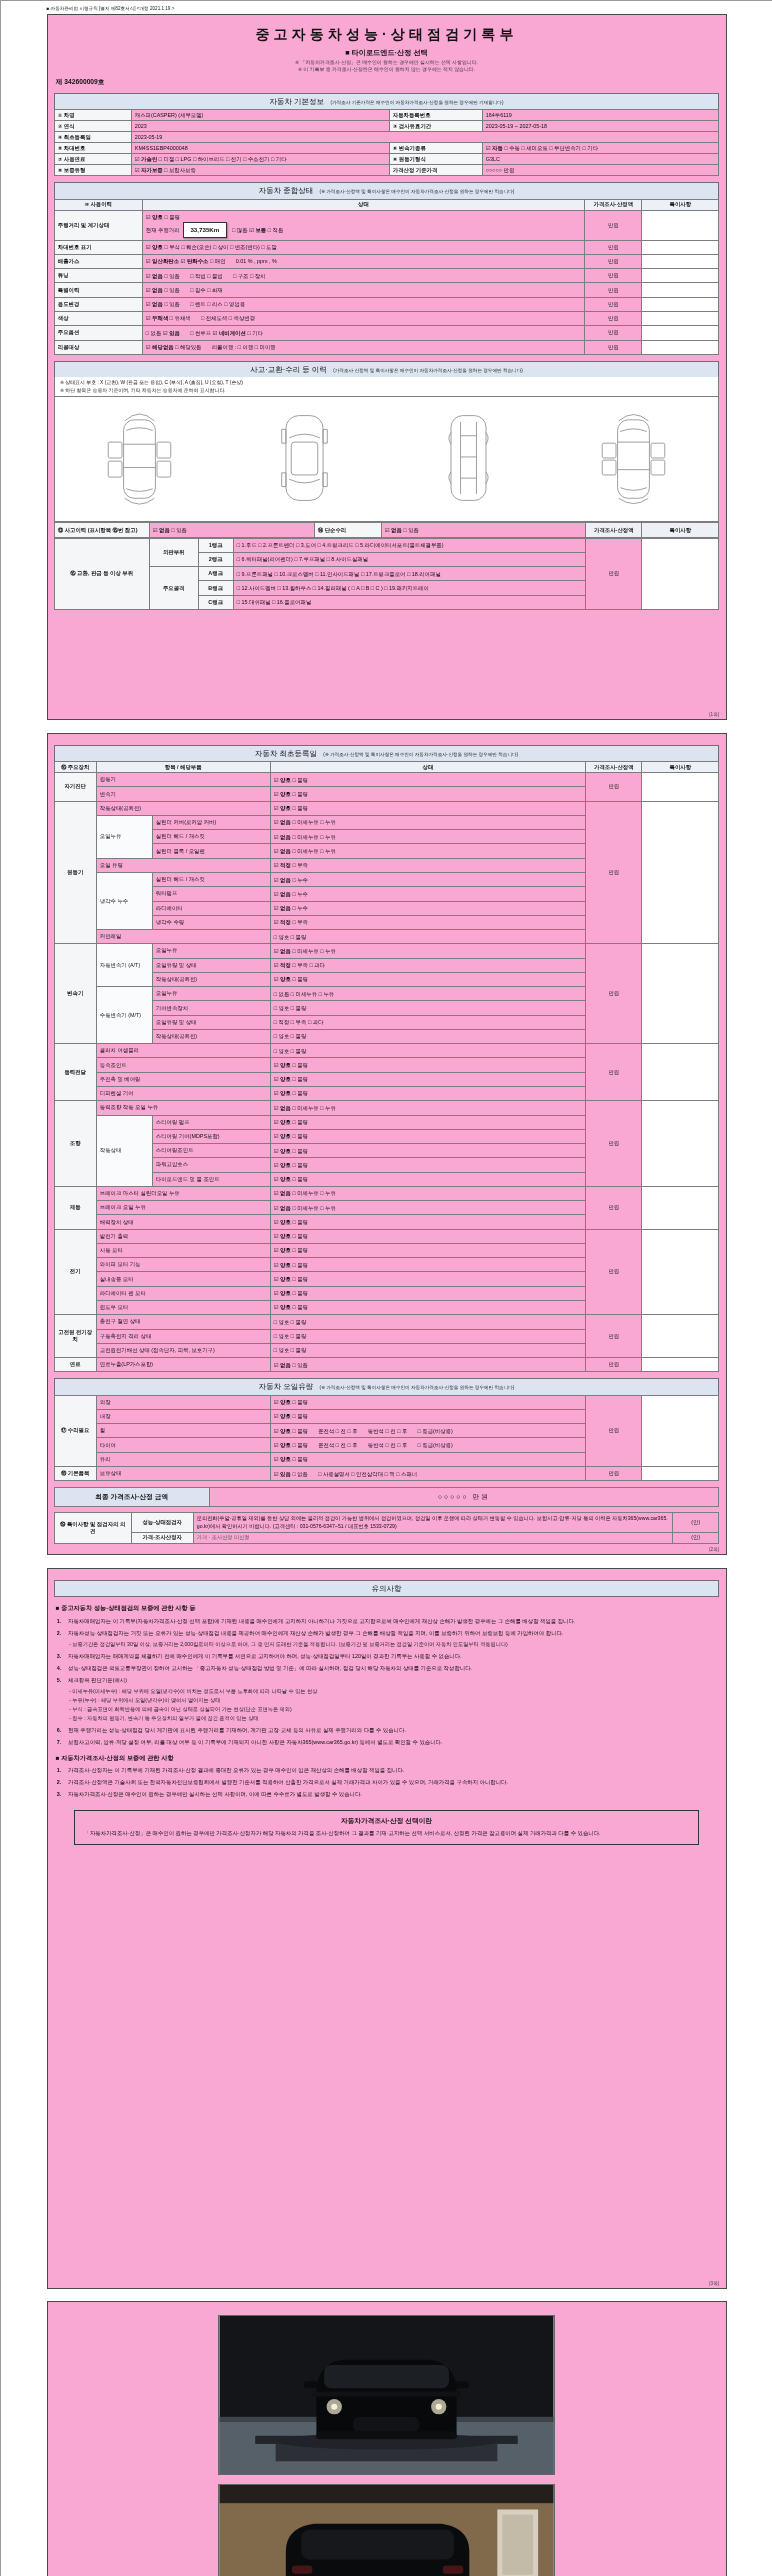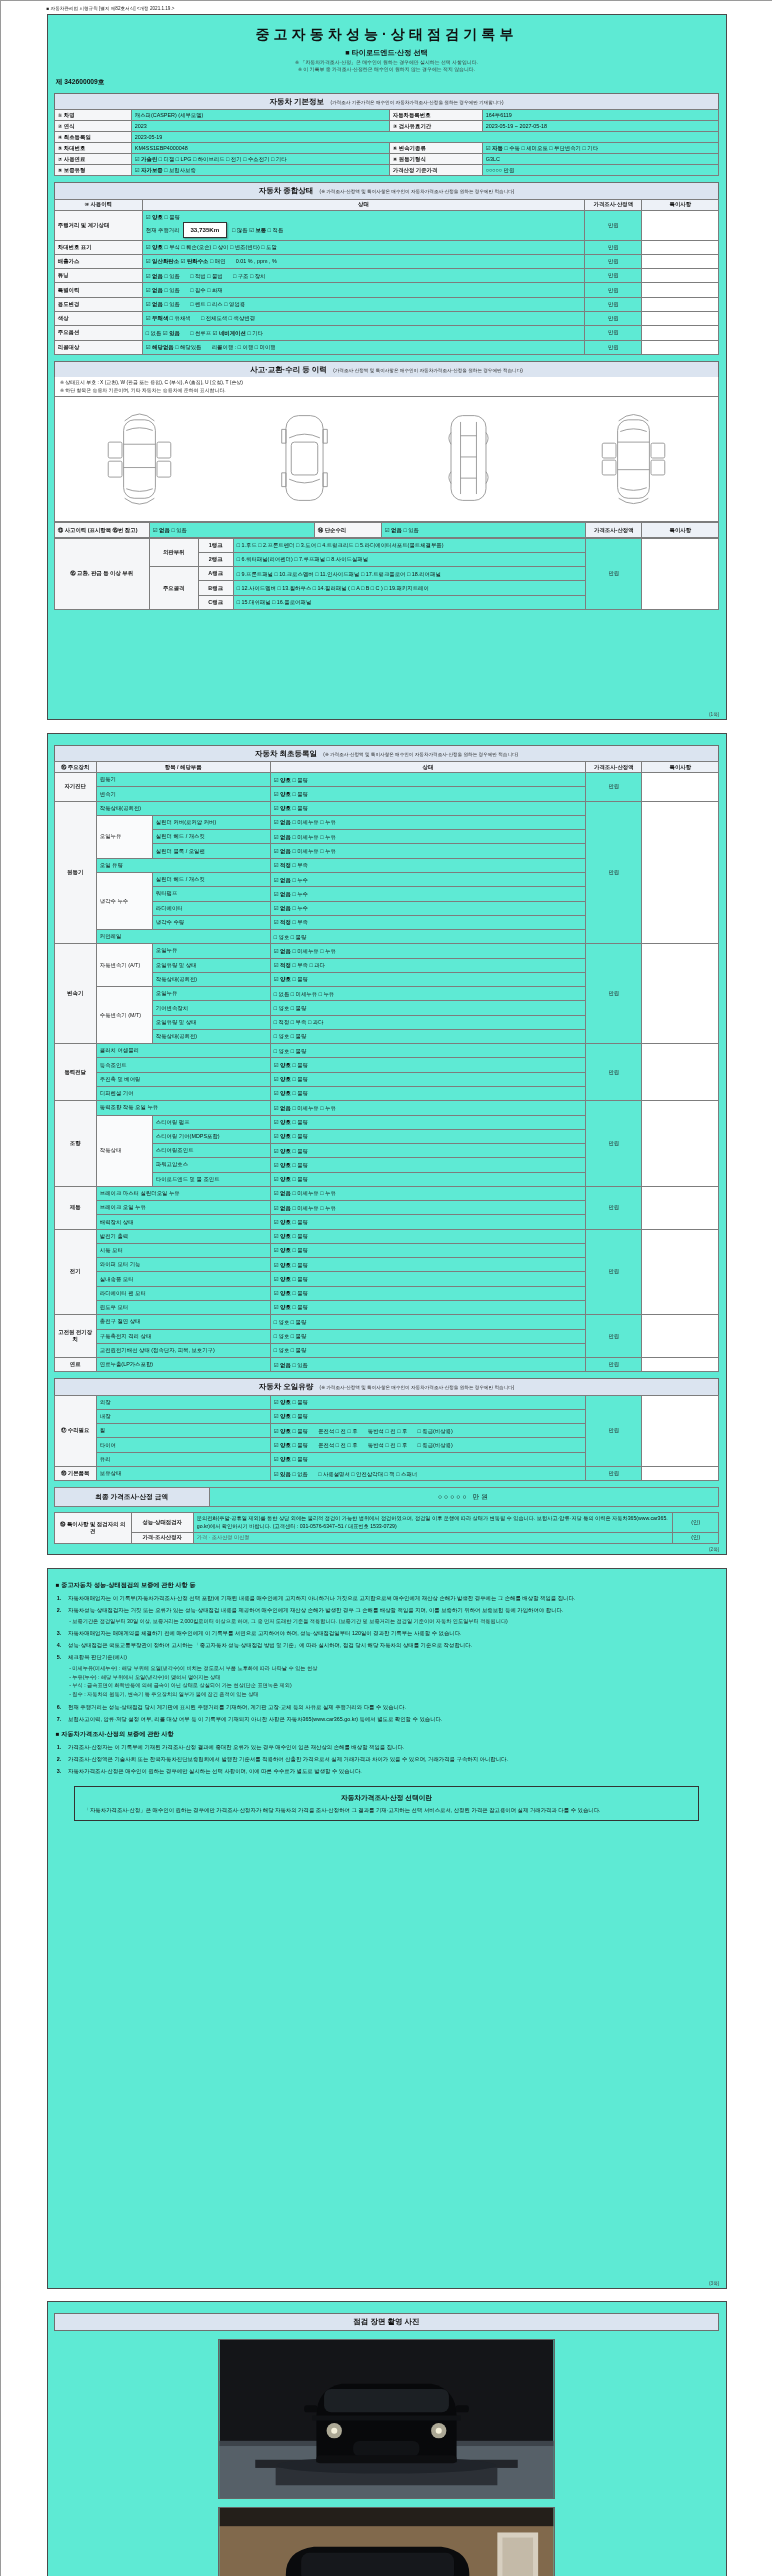--- a/index.html
+++ b/index.html
@@ -1,27 +1,27 @@
 <!DOCTYPE html>
 <html lang="ko" style="font-size:8.2px"><head>
 <meta charset="utf-8">
 <style>
   *{box-sizing:border-box;}
   html,body{margin:0;padding:0;}
   body{width:773px;background:#ffffff;font-family:"Liberation Sans","DejaVu Sans",sans-serif;color:#111;}
   .canvas{width:773px;min-height:2576px;border:0.5px solid #9a9a9a;background:#fff;padding:4.1px 0 20.6px;}
   .top-note{width:680px;margin:1px auto 3.1px;font-size:4.6px;color:#222;}
-  .page{width:680px;margin:0 auto 12.4px;border:1px solid #4a4a4a;background:#5eead4;padding:5.2px 6.2px 10.3px;position:relative;}
+  .page{width:680px;margin:0 auto 12.4px;border:1px solid #4a4a4a;background:#f9a8d4;padding:5.2px 6.2px 10.3px;position:relative;}
   .title{text-align:center;font-size:14px;font-weight:bold;letter-spacing:4.1px;margin-top:5.2px;}
   .subtitle{text-align:center;font-size:7.2px;font-weight:bold;margin-top:4.1px;}
   .sub-note{text-align:center;font-size:4.9px;color:#333;margin-top:1px;}
   .doc-no{font-size:6.7px;font-weight:bold;margin:6.2px 0 2.1px 2.1px;}
   .band{background:#dbe4f0;border:0.5px solid #6f6f6f;text-align:center;padding:2.6px 2.1px;margin-top:6.2px;}
   .band.joined{border-bottom:none;margin-bottom:0;}
-  .band-title{font-weight:bold;font-size:7.5px;}
+  .band-title{font-weight:normal;font-size:7.5px;}
   .band-note{font-size:4.6px;margin-left:4.1px;color:#222;}
   table.tbl{width:100%;border-collapse:collapse;font-size:5.4px;table-layout:fixed;}
   .tbl th,.tbl td{border:0.5px solid #7d7d7d;padding:1.5px 3.1px;vertical-align:middle;word-break:break-all;}
   .tbl th{background:#edf1f7;font-weight:bold;text-align:center;font-size:5.4px;}
   td.lbl{background:#f5f6f8;font-weight:bold;}
   td.grp{text-align:center;background:#f5f6f8;font-weight:bold;}
   td.sub{background:#fafbfc;}
   td.price{text-align:center;color:#222;}
   td.note{background:#fff;}
   td.state{line-height:1.9;}
@@ -613,20 +613,23 @@
           <td style="font-size:5.2px;color:#555;">가격 · 조사산정 미신청</td>
           <td class="price">(인)</td>
         </tr>
       </tbody>
     </table>
 
     <div class="pagemark">(2쪽)</div>
   </div>
 
   <div class="page" style="min-height:721px;">
+    <div class="band">
+      <span class="band-title">유의사항</span>
+    </div>
     <div id="notices-content">
         <div class="notice-head">■ 중고자동차 성능·상태점검의 보증에 관한 사항 등</div>
         <div class="notice-item">
           <span class="notice-num">1.</span>
           <span>자동차매매업자는 이 기록부(자동차가격조사·산정 선택 포함)에 기재된 내용을 매수인에게 고지하지 아니하거나 거짓으로 고지함으로써 매수인에게 재산상 손해가 발생한 경우에는 그 손해를 배상할 책임을 집니다.</span>
         </div>
         <div class="notice-item">
           <span class="notice-num">2.</span>
           <span>자동차성능·상태점검자는 거짓 또는 오류가 있는 성능·상태점검 내용을 제공하여 매수인에게 재산상 손해가 발생한 경우 그 손해를 배상할 책임을 지며, 이를 보증하기 위하여 보증보험 등에 가입하여야 합니다.</span>
         </div>
@@ -670,23 +673,20 @@
         </div>
       </div>
     <div class="nbox">
       <div class="nbox-title">자동차가격조사·산정 선택이란</div>
       <div class="nbox-text">「자동차가격조사·산정」은 매수인이 원하는 경우에만 가격조사·산정자가 해당 자동차의 가격을 조사·산정하여 그 결과를 기재·고지하는 선택 서비스로서, 산정된 가격은 참고용이며 실제 거래가격과 다를 수 있습니다.</div>
     </div>
     <div class="pagemark">(3쪽)</div>
   </div>
 
   <div class="page" style="min-height:428px;">
-    <div class="band">
-      <span class="band-title">점검 장면 촬영 사진</span>
-    </div>
 
     <svg class="photo" width="337" height="160" viewBox="0 0 655 310" role="img">
       <rect width="655" height="310" fill="#141518"></rect>
       <rect y="198" width="655" height="112" fill="#566068"></rect>
       <rect y="198" width="655" height="10" fill="#3d444b"></rect>
       <rect x="70" y="235" width="515" height="16" fill="#22252a"></rect>
       <rect x="110" y="251" width="435" height="34" fill="#2c3036"></rect>
       <ellipse cx="327" cy="246" rx="215" ry="16" fill="#20242a"></ellipse>
       <path d="M190 240 L190 150 Q190 96 240 86 L415 86 Q465 96 465 150 L465 240 Z" fill="#08090b"></path>
       <rect x="205" y="96" width="245" height="46" rx="14" fill="#1c2024"></rect>

